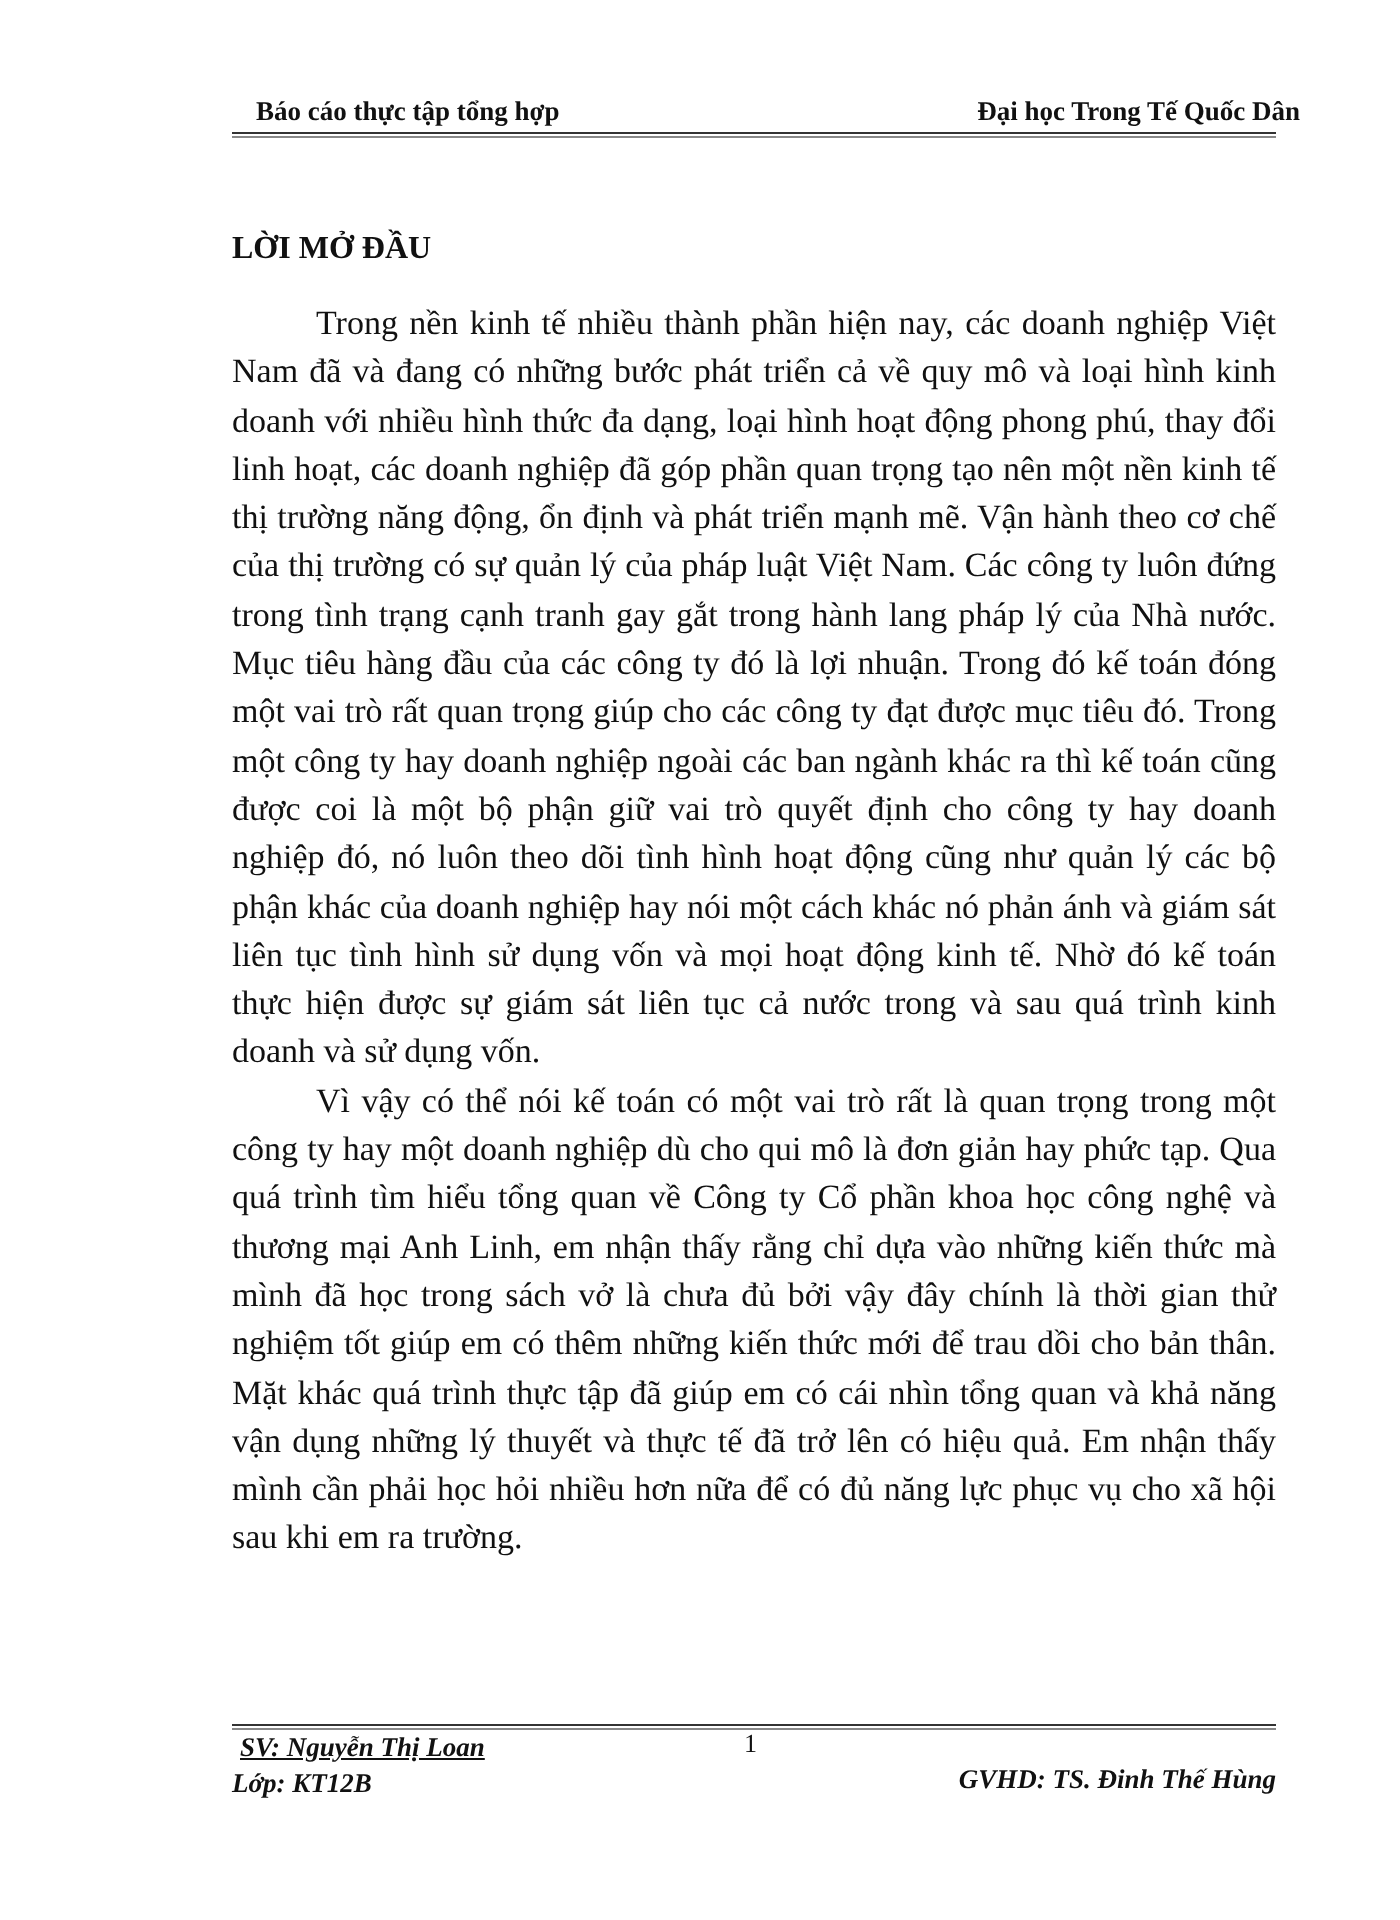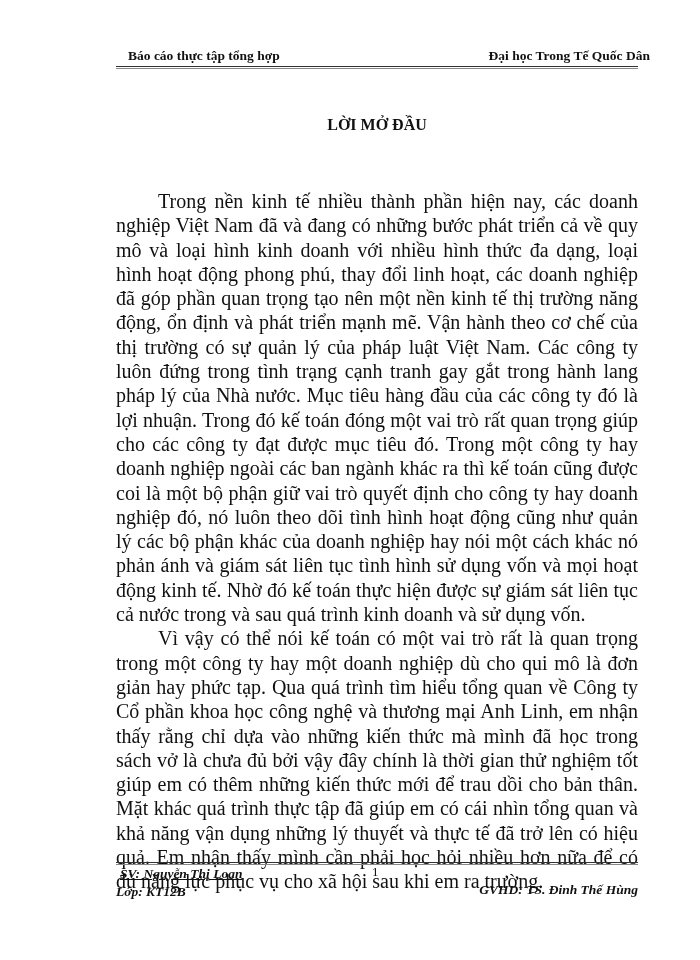--- a/index.html
+++ b/index.html
@@ -5,23 +5,23 @@
   html, body { margin:0; padding:0; background:#ffffff; }
   body { width:700px; height:960px; position:relative; overflow:hidden;
          font-family:"Liberation Serif", "DejaVu Serif", serif; color:#111; }
   .header { position:absolute; left:116px; top:48px; width:522px; height:18px;
             font-weight:bold; font-size:13.5px;margin-left:12px; }
   .header .left { position:absolute; left:0; top:0; }
   .header .right { position:absolute; right:0; top:0; }
   .rule { position:absolute; left:116px; width:522px; border-top:1px solid #333; border-bottom:1px solid #888; height:1px; }
   .rule.top { top:66px; }
   .rule.bottom { top:862px; }
-  .title { position:absolute; left:116px; top:116px; width:522px; text-align:center;
+  .title { position:absolute; left:116px; top:116px; width:522px; text-align:left;
            font-weight:bold; font-size:16px; }
-  .body { position:absolute; left:116px; top:150px; width:522px; font-size:20px; line-height:24.3px; text-align:justify;margin-top:39px; }
+  .body { position:absolute; left:116px; top:150px; width:522px; font-size:17px; line-height:24.3px; text-align:justify; }
   .body p { margin:0; text-indent:42px; }
   .body p.p3 { margin-top:48px; }
   .footer { position:absolute; left:116px; top:866px; width:522px; font-style:italic; font-weight:bold; font-size:13.5px; }
   .footer .sv { position:absolute; left:4px; top:0;text-decoration:underline; }
   .footer .lop { position:absolute; left:0; top:18px;font-family:Liberation Serif, serif; }
   .footer .page { position:absolute; left:256px; top:-2px; font-style:normal; font-weight:normal; font-size:13px; }
   .footer .gvhd { position:absolute; right:0; top:16px; }
 </style>
 </head>
 <body>

